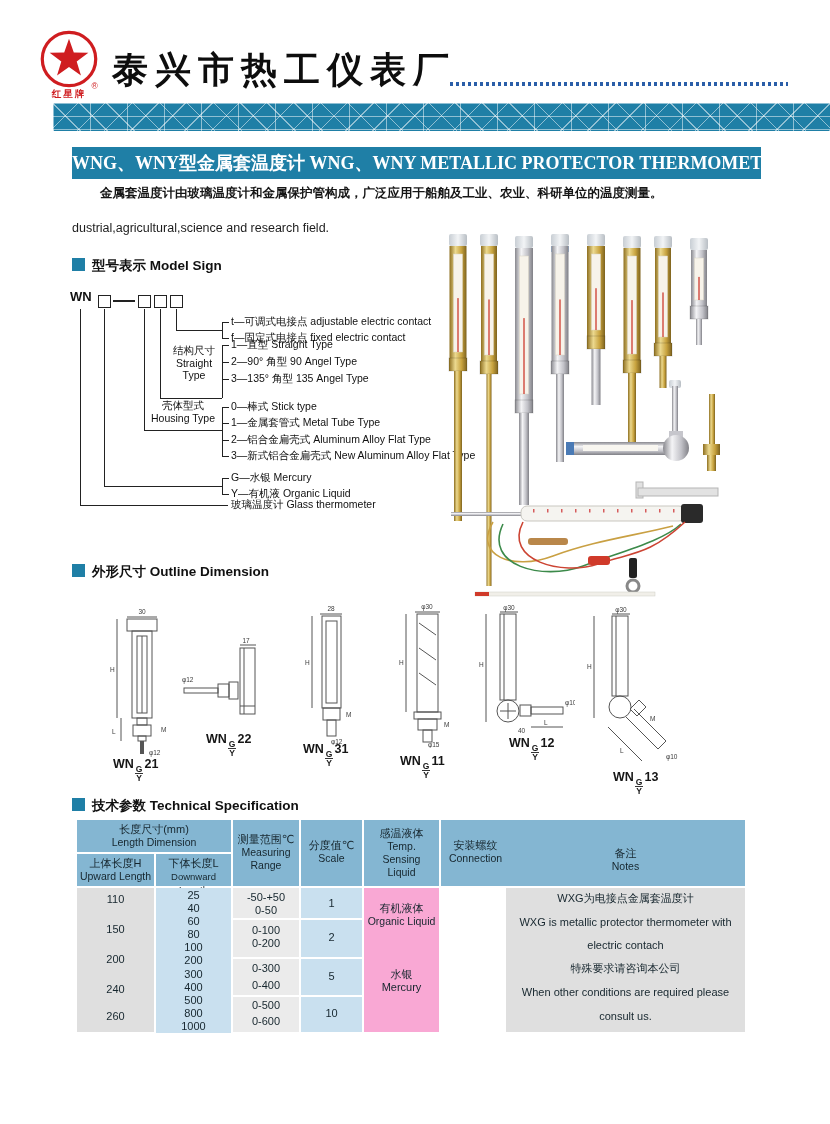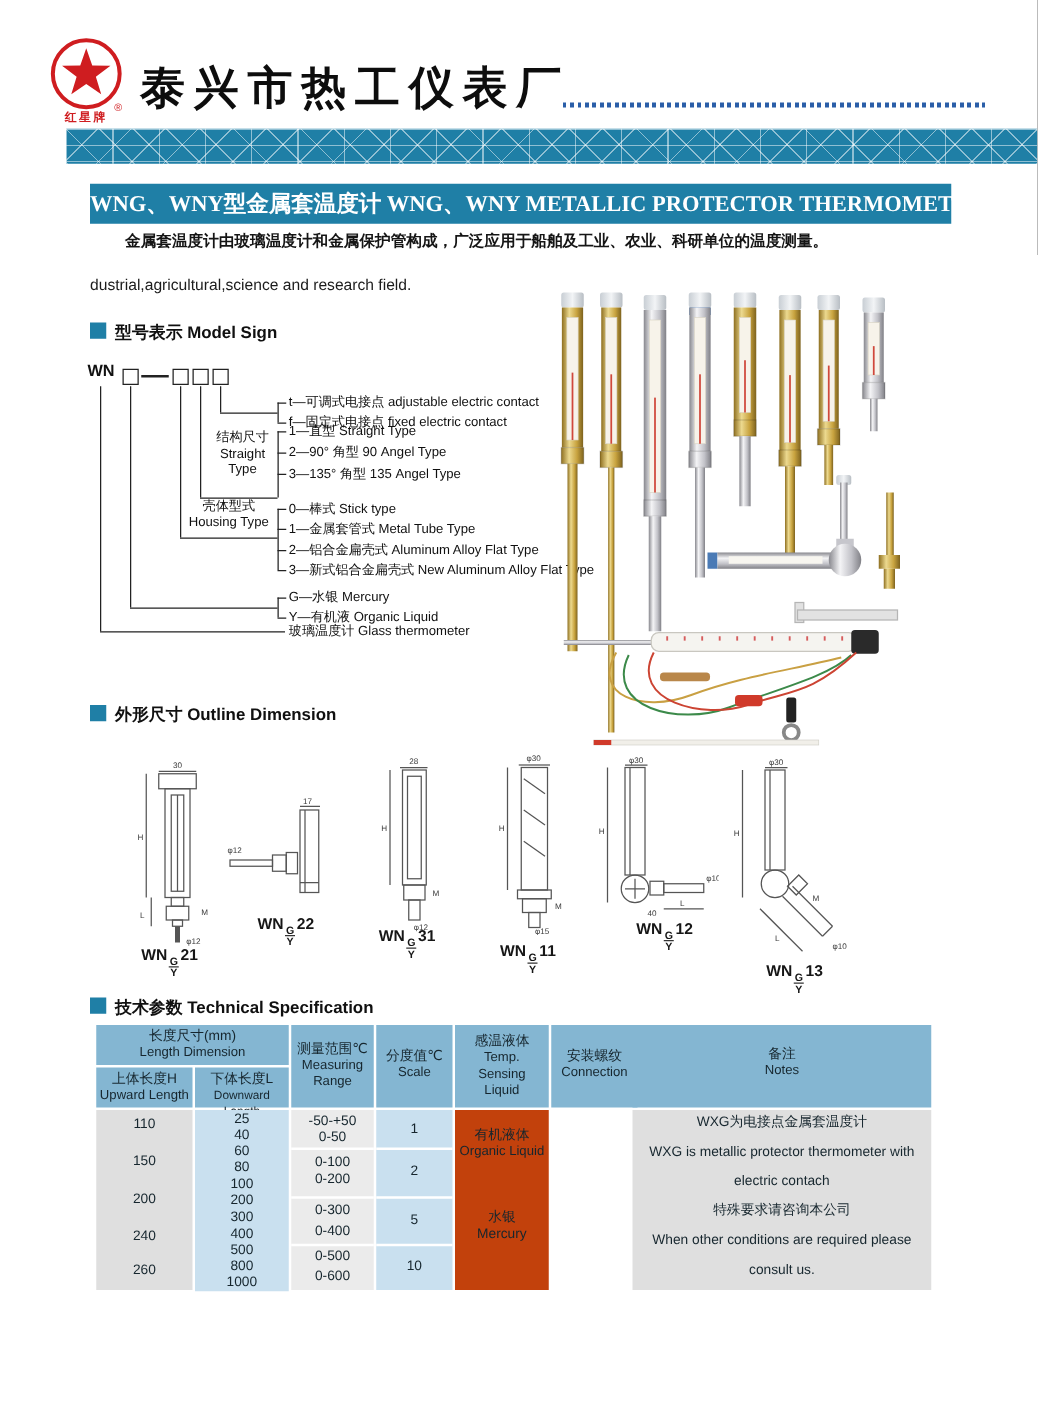--- a/index.html
+++ b/index.html
@@ -435,21 +435,21 @@
       <div class="hzh" style="margin-top:7px">感温液体</div>
       <div class="hen">Temp.</div>
       <div class="hen">Sensing</div>
       <div class="hen">Liquid</div>
     </div>
     <div class="hc" style="left:364px;top:0;width:69px;height:66px">
       <div class="hzh" style="margin-top:19px">安装螺纹</div>
       <div class="hen">Connection</div>
     </div>
     <div class="hc" style="left:429px;top:0;width:239px;height:66px">
-      <div class="hzh" style="margin-top:17px">备注</div>
+      <div class="hzh" style="margin-top:27px">备注</div>
       <div class="hen">Notes</div>
     </div>
 
     <div class="bc" style="left:0;width:77px;background:#dfdfdf">
       <span class="cell" style="top:5px">110</span>
       <span class="cell" style="top:35px">150</span>
       <span class="cell" style="top:65px">200</span>
       <span class="cell" style="top:95px">240</span>
       <span class="cell" style="top:122px">260</span>
     </div>
@@ -481,21 +481,21 @@
     </div>
     <div class="bc" style="left:224px;width:61px;background:#c9e0ef">
       <span class="cell" style="top:9px">1</span>
       <span class="cell" style="top:43px">2</span>
       <span class="cell" style="top:82px">5</span>
       <span class="cell" style="top:119px">10</span>
       <span class="sepline" style="top:30px"></span>
       <span class="sepline" style="top:69px"></span>
       <span class="sepline" style="top:107px"></span>
     </div>
-    <div class="bc" style="left:287px;width:75px;background:#c2410c">
+    <div class="bc" style="left:287px;width:75px;background:#f9a8d4">
       <span class="cell" style="top:14px">有机液体</span>
       <span class="cell" style="top:27px;font-size:10.5px">Organic Liquid</span>
       <span class="cell" style="top:80px">水银</span>
       <span class="cell" style="top:93px;font-size:11px">Mercury</span>
     </div>
     <div class="bc" style="left:429px;width:239px;background:#dfdfdf">
       <span class="cell" style="top:4px">WXG为电接点金属套温度计</span>
       <span class="cell" style="top:28px">WXG is metallic protector thermometer with</span>
       <span class="cell" style="top:51px">electric contach</span>
       <span class="cell" style="top:74px">特殊要求请咨询本公司</span>

